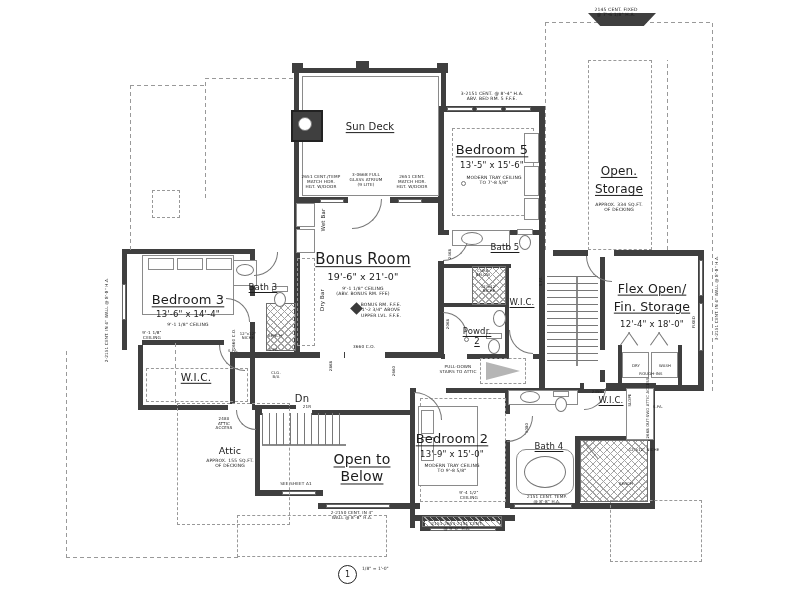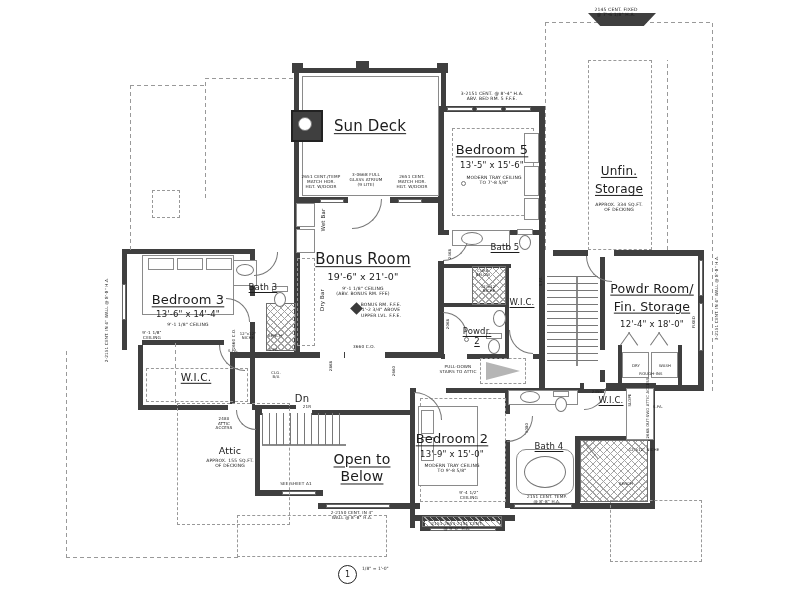--- a/index.html
+++ b/index.html
@@ -223,45 +223,45 @@
       <div class="thin" style="left: 516px; top: 449px; width: 58px; height: 46px; position: absolute; border-radius: 10px;"></div>
       <div class="oval" style="left: 524px; top: 456px; width: 42px; height: 32px;"></div>
       <div class="wall" style="left: 291px; top: 110px; width: 28px; height: 28px; position: absolute; border: 2px solid rgb(34, 34, 34);"></div>
       <div class="oval" style="left: 298px; top: 117px; width: 14px; height: 14px;"></div>
       <div class="wall" style="left: 588px; top: 13px; width: 68px; height: 13px; position: absolute; clip-path: polygon(0px 0px, 100% 0px, 82% 100%, 18% 100%);"></div>
       <div class="wall" style="left: 352px; top: 304px; width: 9px; height: 9px; position: absolute; transform: rotate(45deg); background: rgb(58, 58, 58);"></div>
       <div class="" style="position: absolute; left: 486px; top: 362px; width: 0px; height: 0px; border-top: 9px solid transparent; border-bottom: 9px solid transparent; border-left: 34px solid rgb(181, 181, 181);"></div>
       <div class="oval" style="left: 506px; top: 245px; width: 5px; height: 5px;"></div>
       <div class="oval" style="left: 464px; top: 337px; width: 5px; height: 5px;"></div>
       <div class="oval" style="left: 461px; top: 181px; width: 5px; height: 5px;"></div>
-      <div class="lbl u" style="left: 370px; top: 127px; font-size: 15px;">Sun Deck</div>
+      <div class="lbl u" style="left: 370px; top: 127px; font-size: 10px;">Sun Deck</div>
       <div class="lbl u" style="left: 492px; top: 150px; font-size: 13px;">Bedroom 5</div>
       <div class="lbl" style="left: 492px; top: 165px; font-size: 8.5px;">13'-5" x 15'-6"</div>
       <div class="lbl" style="left: 494px; top: 180px; font-size: 4.5px;">MODERN TRAY CEILING
 TO 7'-8 5/8"</div>
-      <div class="lbl u" style="left: 619px; top: 171px; font-size: 12px;">Unfin.</div>
+      <div class="lbl u" style="left: 619px; top: 171px; font-size: 12px;">Open.</div>
       <div class="lbl u" style="left: 619px; top: 189px; font-size: 12px;">Storage</div>
       <div class="lbl" style="left: 619px; top: 207px; font-size: 4.5px;">APPROX. 334 SQ.FT.
 OF DECKING</div>
       <div class="lbl u" style="left: 363px; top: 260px; font-size: 15px;">Bonus Room</div>
       <div class="lbl" style="left: 363px; top: 277px; font-size: 9.5px;">19'-6" x 21'-0"</div>
       <div class="lbl" style="left: 363px; top: 291px; font-size: 4.5px;">9'-1 1/8" CEILING
 (ABV. BONUS RM. FFE)</div>
       <div class="lbl" style="left: 381px; top: 310px; font-size: 4.5px;">BONUS RM. F.F.E.
 1'-2 3/4" ABOVE
 UPPER LVL. F.F.E.</div>
       <div class="lbl u" style="left: 188px; top: 300px; font-size: 13px;">Bedroom 3</div>
       <div class="lbl" style="left: 188px; top: 314px; font-size: 8.5px;">13'-6" x 14'-4"</div>
       <div class="lbl" style="left: 188px; top: 325px; font-size: 4.5px;">9'-1 1/8" CEILING</div>
       <div class="lbl u" style="left: 263px; top: 287px; font-size: 8.5px;">Bath 3</div>
       <div class="lbl u" style="left: 489px; top: 247px; font-size: 8.5px; padding-left: 32px;">Bath 5</div>
       <div class="lbl u" style="left: 522px; top: 302px; font-size: 8.5px;">W.I.C.</div>
       <div class="lbl u" style="left: 477px; top: 336px; font-size: 8.5px;">Powdr.
 2</div>
-      <div class="lbl u" style="left: 652px; top: 289px; font-size: 12.5px;">Powdr Room/</div>
+      <div class="lbl u" style="left: 652px; top: 289px; font-size: 12.5px;">Flex Open/</div>
       <div class="lbl u" style="left: 652px; top: 307px; font-size: 12.5px;">Fin. Storage</div>
       <div class="lbl" style="left: 652px; top: 324px; font-size: 8.5px;">12'-4" x 18'-0"</div>
       <div class="lbl u" style="left: 196px; top: 377px; font-size: 10.5px;">W.I.C.</div>
       <div class="lbl" style="left: 230px; top: 451px; font-size: 9.5px;">Attic</div>
       <div class="lbl" style="left: 230px; top: 463px; font-size: 4.5px;">APPROX. 155 SQ.FT.
 OF DECKING</div>
       <div class="lbl u" style="left: 362px; top: 468px; font-size: 14px;">Open to
 Below</div>
       <div class="lbl u" style="left: 452px; top: 439px; font-size: 13px;">Bedroom 2</div>
       <div class="lbl" style="left: 452px; top: 454px; font-size: 8.5px;">13'-9" x 15'-0"</div>

